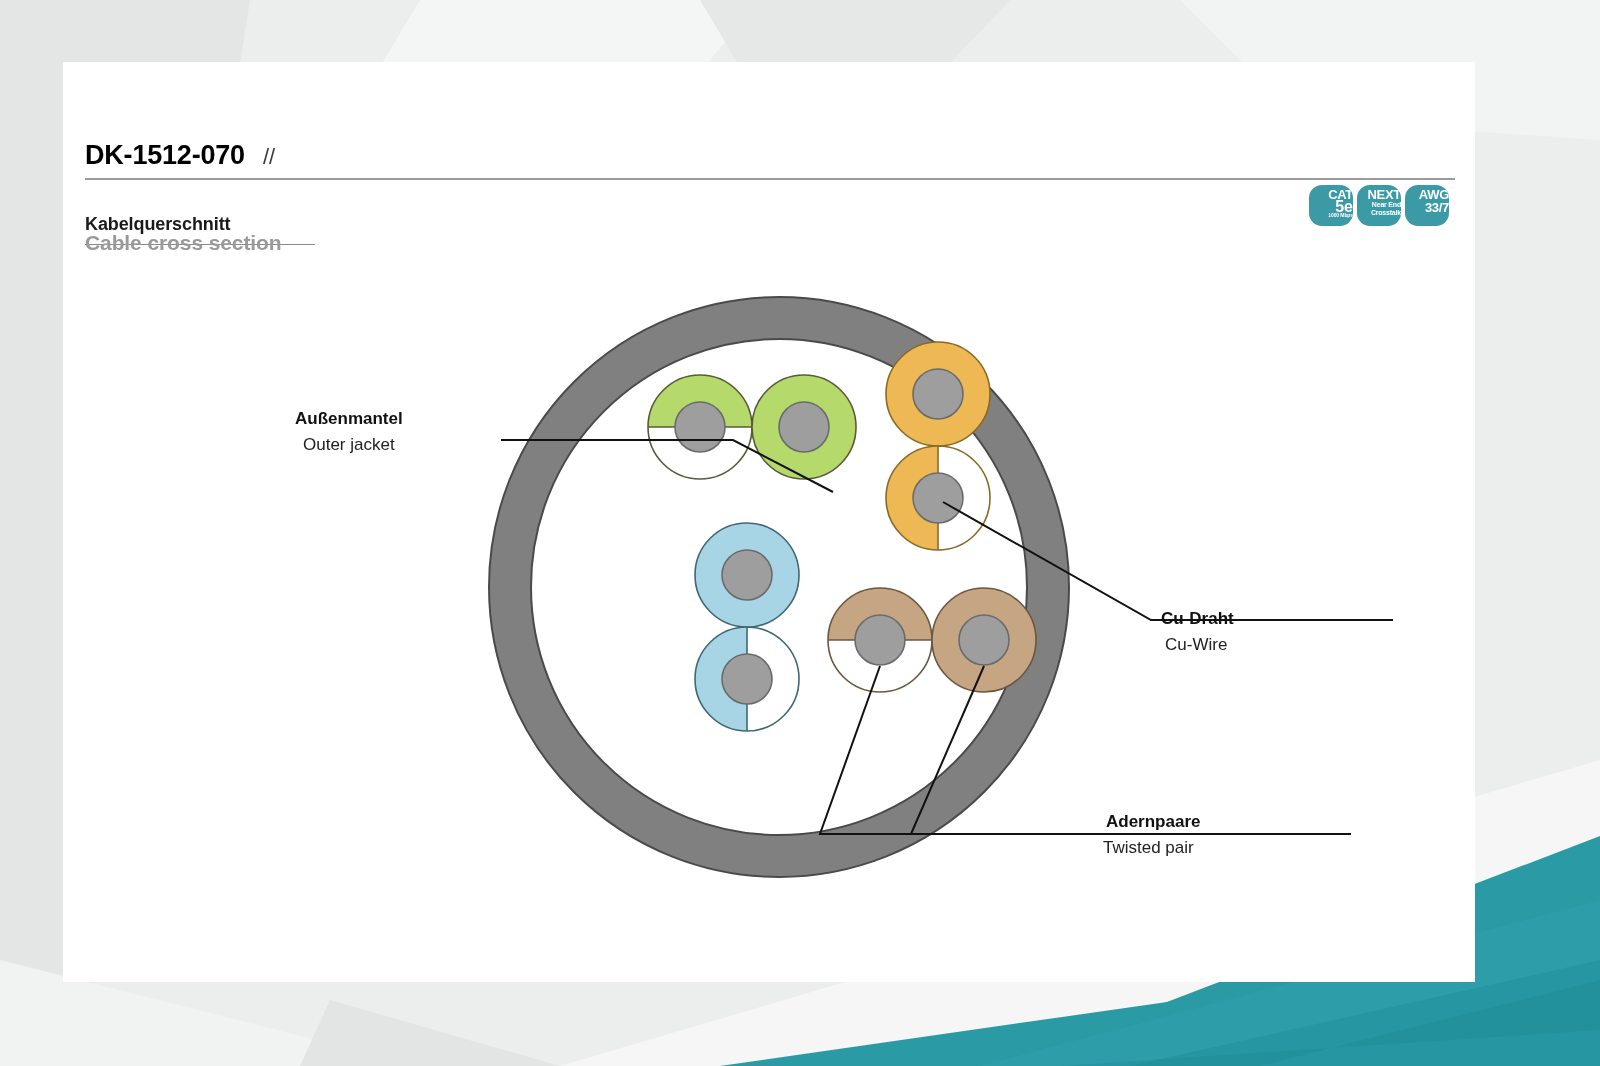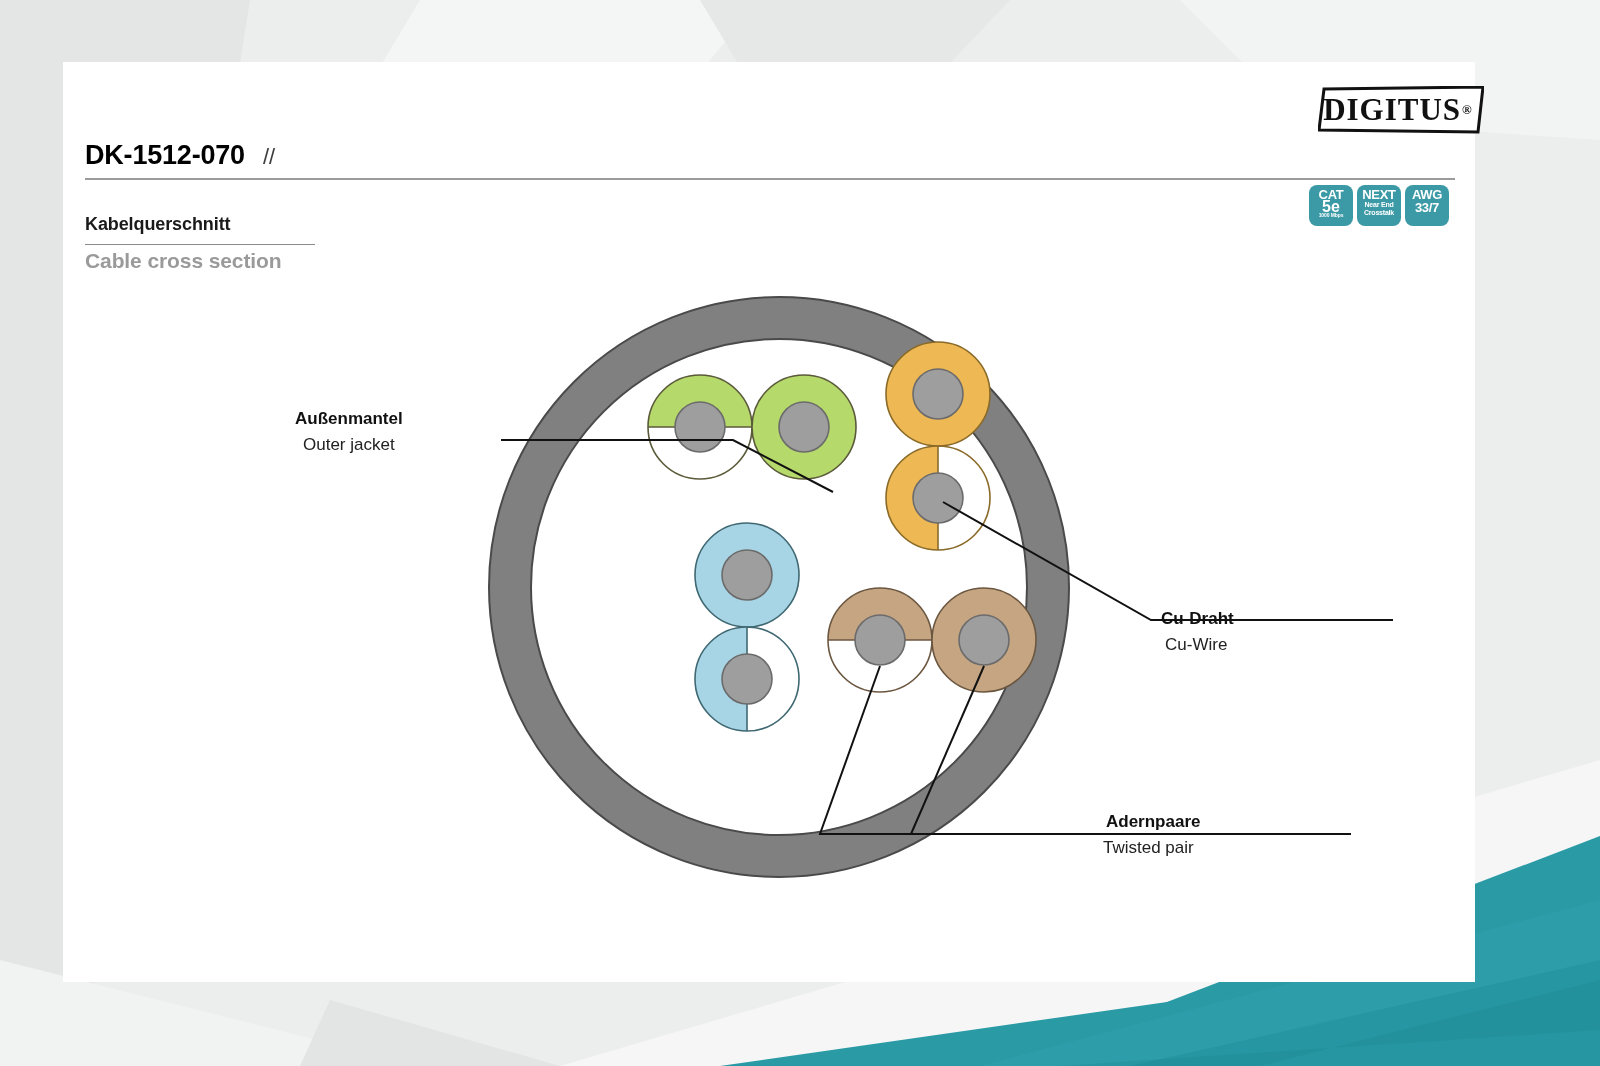--- a/index.html
+++ b/index.html
@@ -114,26 +114,26 @@
   .badges {
     position: absolute;
     right: 26px;
     top: 123px;
     display: flex;
     gap: 4px;
   }
   .badge {
     width: 44px;
     height: 41px;
-    border-radius: 8px;
+    border-radius: 13px;
     background: #3c9aa6;
     color: #ffffff;
     display: flex;
     flex-direction: column;
-    align-items: center;
+    align-items: flex-end;
     justify-content: flex-start;
     padding-top: 3px;
     box-sizing: border-box;
     overflow: hidden;
   }
   .badge .b1 {
     font-size: 13px;
     font-weight: bold;
     line-height: 13px;
     letter-spacing: -0.3px;
@@ -171,21 +171,21 @@
     position: absolute;
     left: 22px;
     top: 182px;
     width: 230px;
     height: 1px;
     background: #8a8a8a;
   }
   .sec-en {
     position: absolute;
     left: 22px;
-    top: 187px;
+    top: 169px;
     font-size: 21px;
     font-weight: bold;
     color: #9a9a9a;
     letter-spacing: -0.1px;
   }
 
   
   .diagram {
     position: absolute;
     left: 0px;
@@ -226,29 +226,20 @@
     <polygon points="1600,1066 1600,760 560,1066" fill="#f6f6f6"></polygon>
     <polygon points="1600,1066 1600,836 1000,1066" fill="#2a9aa5"></polygon>
     <polygon points="1600,1066 1600,940 720,1066" fill="#2a9aa5"></polygon>
     <polygon points="1600,1066 1600,900 980,1066" fill="#2e9fa9" opacity="0.85"></polygon>
     <polygon points="1290,1066 1600,1066 1600,960 1130,1066" fill="#1f8e99" opacity="0.45"></polygon>
     <polygon points="1060,1066 1260,1066 1600,980 1600,1030" fill="#1b868f" opacity="0.30"></polygon>
   </svg>
 
   <div class="card">
 
-    <div class="logo-box">
-      <svg width="166" height="48" viewBox="0 0 166 48">
-        <polygon points="6,3 165,1 160,46 1,44" fill="#ffffff" stroke="#111111" stroke-width="3"></polygon>
-      </svg>
-      <div class="logo-text">
-        <span>DIGITUS</span>
-          <span class="logo-reg">®</span>
-      </div>
-    </div>
 
     <div class="title-row">
       <span class="sku">DK-1512-070</span>
       <span class="slashes">//</span>
     </div>
     <div class="title-rule"></div>
 
     <div class="badges">
       <div class="badge">
         <span class="b1">CAT</span>

